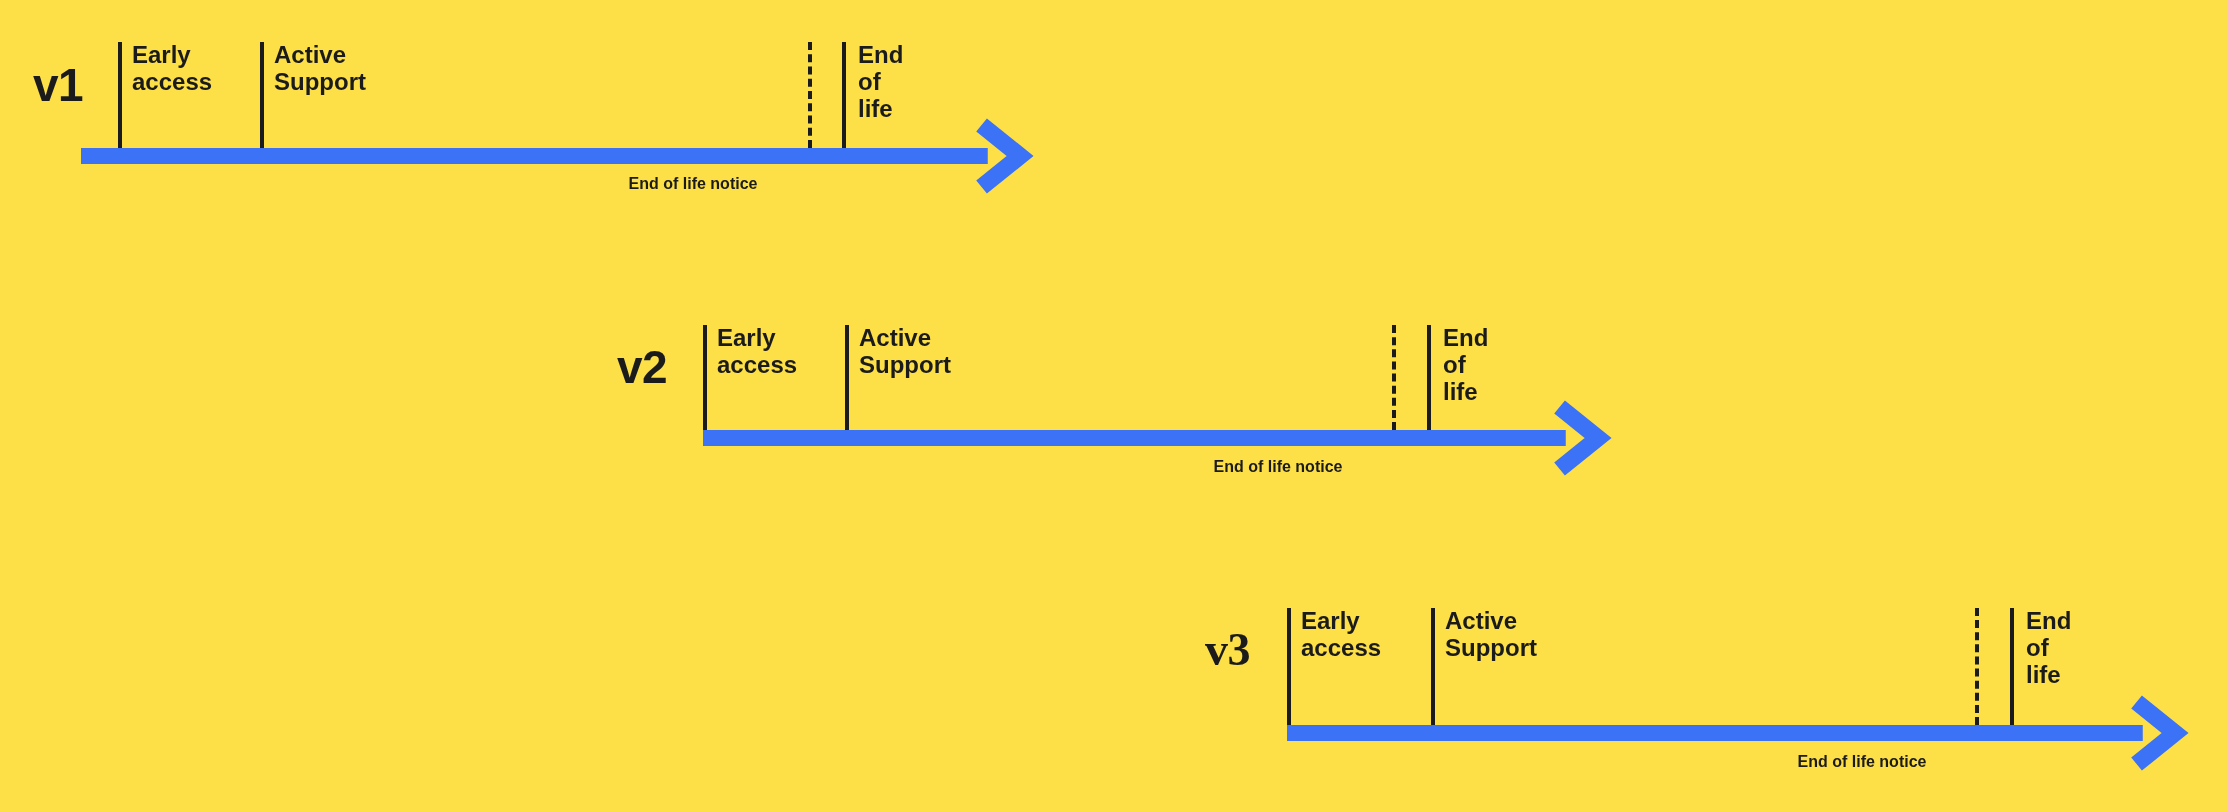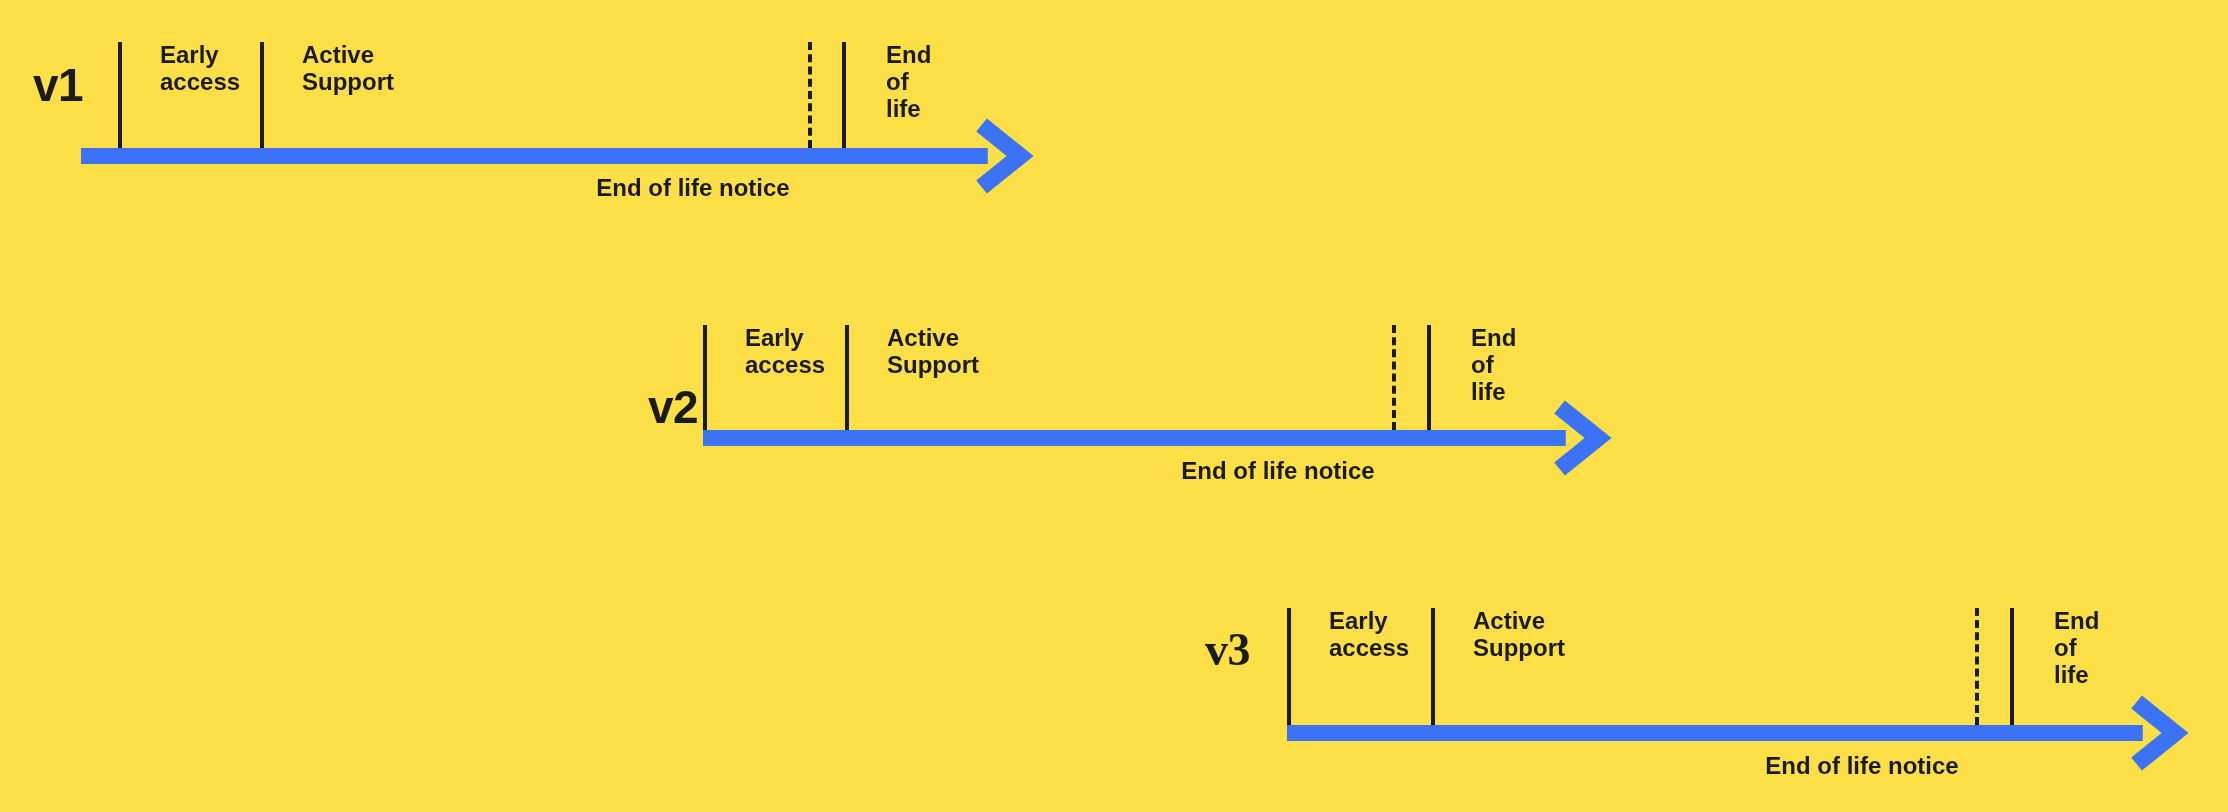--- a/index.html
+++ b/index.html
@@ -39,25 +39,24 @@
     background: none;
     border-left: 4px dashed #1b1b1b;
   }
   .phase-label {
     position: absolute;
     font-size: 24px;
     font-weight: 700;
     color: #1b1b1b;
     line-height: 1.12;
     white-space: pre-line;
-    margin-left: 28px;
   }
   .notice-label {
     position: absolute;
-    font-size: 24px;
+    font-size: 16px;
     font-weight: 700;
     color: #1b1b1b;
     line-height: 1.1;
     white-space: nowrap;
   }
   .arrow-svg {
     position: absolute;
     overflow: visible;
     display: block;
   }
@@ -76,21 +75,21 @@
 access</div>
       <div class="phase-label" style="left: 274px; top: 42px;">Active Support</div>
       <div class="phase-label" style="left: 858px; top: 42px;">End of life</div>
       <svg class="arrow-svg" width="947" height="72" viewBox="0 0 947 72" style="left: 81px; top: 120px;">
         <rect x="0" y="28" width="906.76" height="16" fill="#3c72f5"></rect>
         <path d="M 900.56 5 L 939 36 L 900.56 67" fill="none" stroke="#3c72f5" stroke-width="17" stroke-linecap="butt" stroke-linejoin="miter"></path>
       </svg>
       <div class="notice-label" style="left: 693px; top: 175px; transform: translateX(-50%);">End of life notice</div>
     </div>
     <div class="timeline-row">
-      <div class="version-label" style="left: 648px; top: 344px; margin-top: 40px;">v2</div>
+      <div class="version-label" style="left: 617px; top: 344px;">v2</div>
       <div class="divider" style="left: 703px; top: 325px; height: 105px;"></div>
       <div class="divider" style="left: 845px; top: 325px; height: 105px;"></div>
       <div class="divider dashed" style="left: 1392px; top: 325px; height: 105px;"></div>
       <div class="divider" style="left: 1427px; top: 325px; height: 105px;"></div>
       <div class="phase-label" style="left: 717px; top: 325px;">Early
 access</div>
       <div class="phase-label" style="left: 859px; top: 325px;">Active Support</div>
       <div class="phase-label" style="left: 1443px; top: 325px;">End of life</div>
       <svg class="arrow-svg" width="903" height="72" viewBox="0 0 903 72" style="left: 703px; top: 402px;">
         <rect x="0" y="28" width="862.76" height="16" fill="#3c72f5"></rect>

